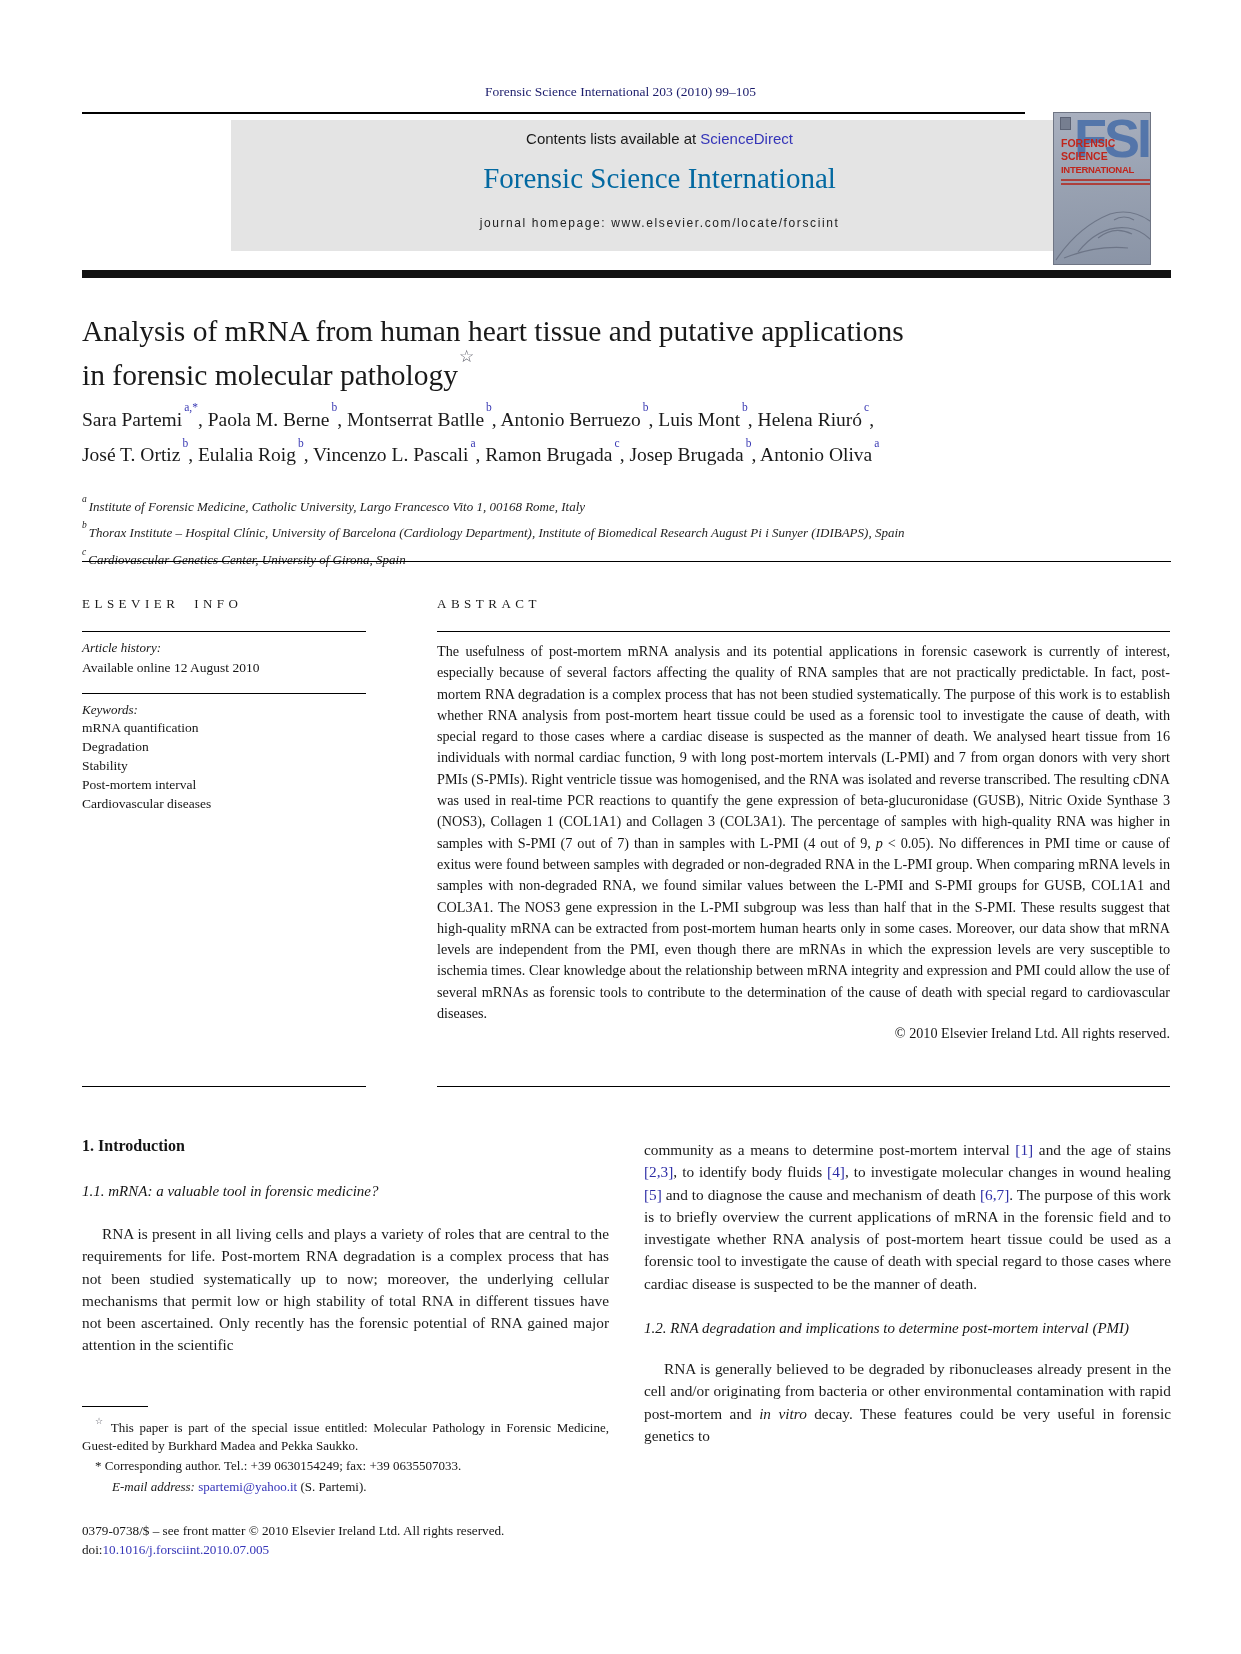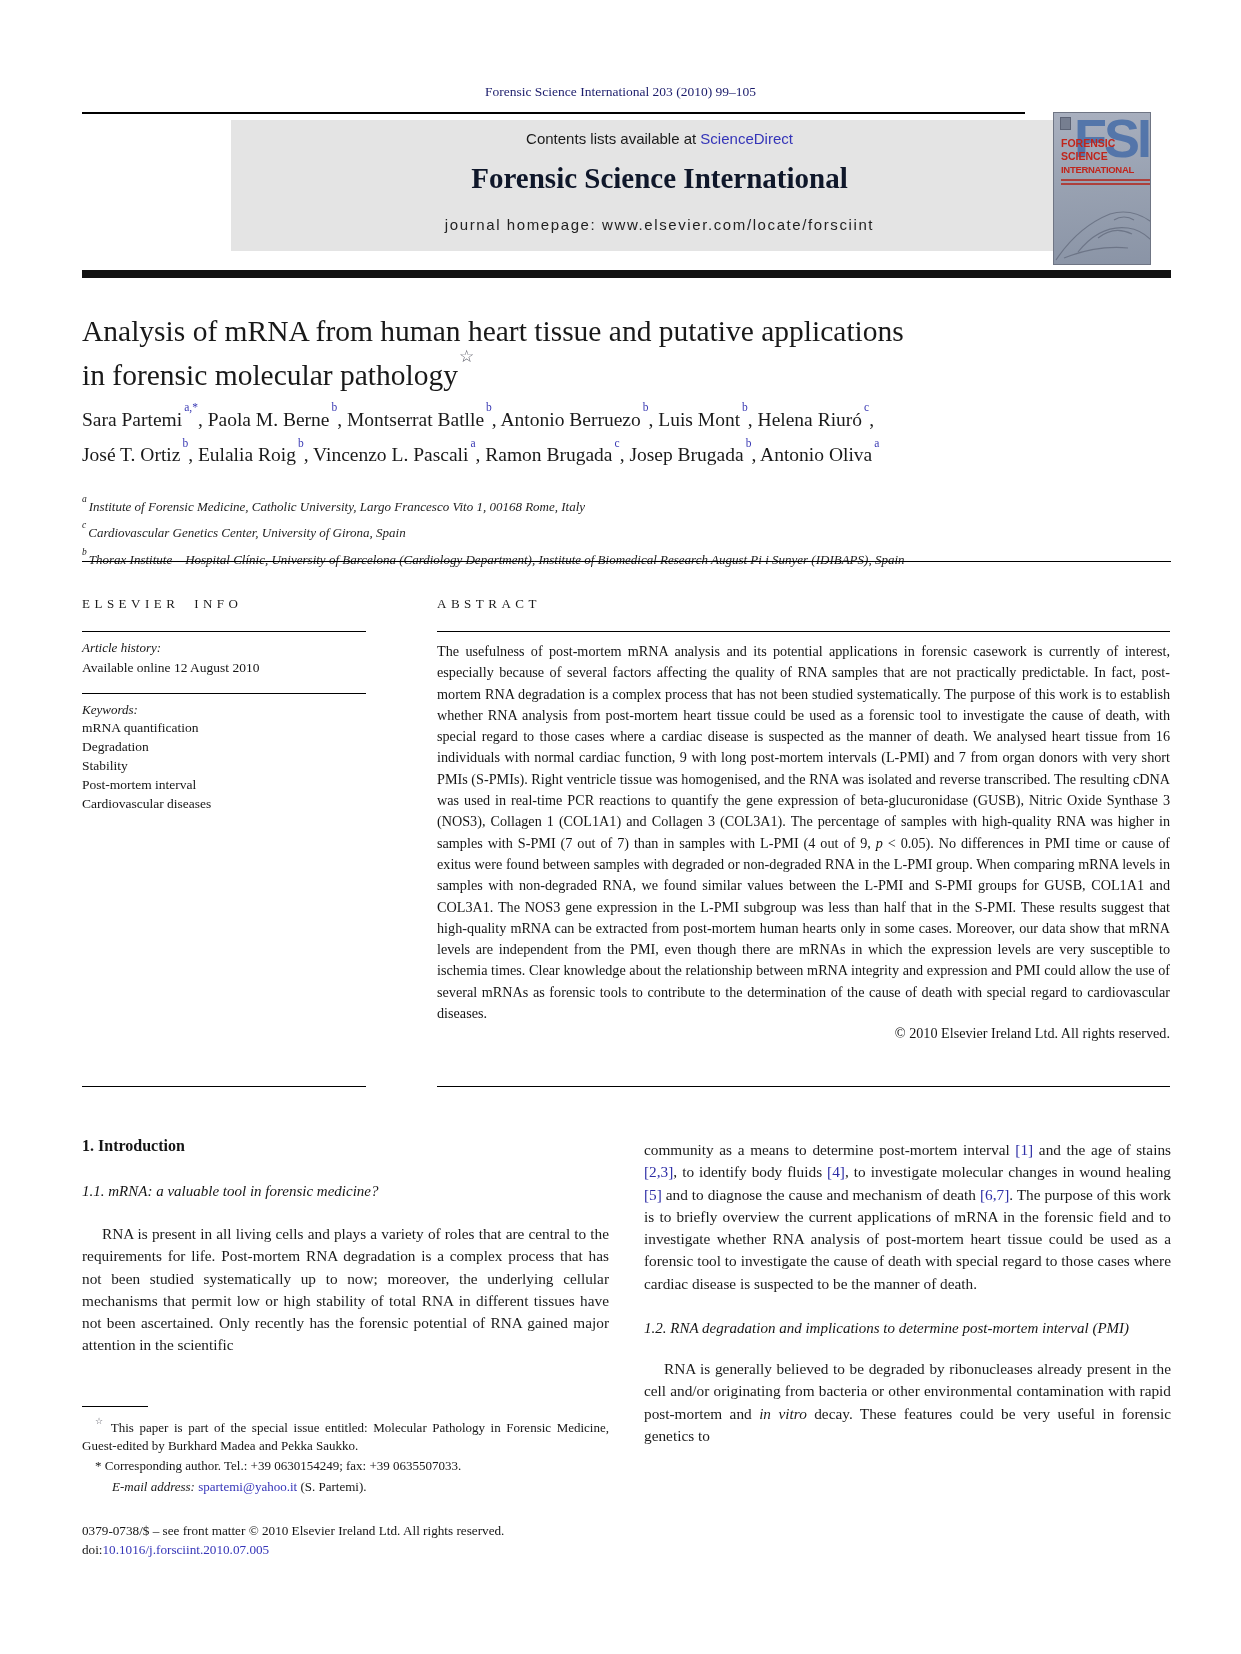--- a/index.html
+++ b/index.html
@@ -13,23 +13,23 @@
   .citation{position:absolute;top:84px;left:0;width:100%;text-align:center;
             font-size:13.5px;color:#1b1c6b;}
 
   
   .top-rule{position:absolute;left:82px;top:112px;width:943px;height:2px;background:#000;}
   .logo-block{position:absolute;left:82px;top:118px;width:130px;height:134px;text-align:center;}
   .logo-block svg{display:block;margin:0 auto;}
   .elsevier-word{font-size:24px;color:#ef7c00;letter-spacing:.5px;margin-top:-2px;}
   .header-box{position:absolute;left:231px;top:120px;width:857px;height:131px;background:#e4e4e4;text-align:center;}
   .contents-line{margin-top:10px;font-family:"Liberation Sans","DejaVu Sans",sans-serif;font-size:15px;color:#1a1a1a;}
-  .journal-name{margin-top:15px;font-size:29px;color:#0f172a;font-weight:bold;}
+  .journal-name{margin-top:15px;font-size:29px;color:#0369a1;}
   .homepage-line{margin-top:21px;font-family:"Liberation Sans","DejaVu Sans",sans-serif;
-                 font-size:15px;letter-spacing:1.6px;color:#222;}
+                 font-size:12px;letter-spacing:1.6px;color:#222;}
 
   
   .cover{position:absolute;left:1053px;top:112px;width:98px;height:153px;
          background:linear-gradient(175deg,#a9b0bf 0%,#99a2b2 45%,#8a94a6 100%);
          border:1px solid #6f7584;box-sizing:border-box;overflow:hidden;}
   .cover-mark{position:absolute;top:4px;left:6px;width:11px;height:13px;background:#767e90;
               box-shadow:inset 0 0 0 1px #5c6375;}
   .cover-fsi{position:absolute;top:-6px;right:1px;font-family:"Liberation Sans",sans-serif;
              font-weight:bold;font-size:54px;letter-spacing:-3px;color:rgba(77,113,168,.92);}
   .cover-title{position:absolute;left:7px;top:24px;font-family:"Liberation Sans",sans-serif;
@@ -142,22 +142,22 @@
     <div class="author-line">
       <span class="author"><span>Sara Partemi</span><sup class="asup">a,*</sup><span>, </span></span><span class="author"><span>Paola M. Berne</span><sup class="asup">b</sup><span>, </span></span><span class="author"><span>Montserrat Batlle</span><sup class="asup">b</sup><span>, </span></span><span class="author"><span>Antonio Berruezo</span><sup class="asup">b</sup><span>, </span></span><span class="author"><span>Luis Mont</span><sup class="asup">b</sup><span>, </span></span><span class="author"><span>Helena Riuró</span><sup class="asup">c</sup><span>,</span></span>
     </div>
     <div class="author-line">
       <span class="author"><span>José T. Ortiz</span><sup class="asup">b</sup><span>, </span></span><span class="author"><span>Eulalia Roig</span><sup class="asup">b</sup><span>, </span></span><span class="author"><span>Vincenzo L. Pascali</span><sup class="asup">a</sup><span>, </span></span><span class="author"><span>Ramon Brugada</span><sup class="asup">c</sup><span>, </span></span><span class="author"><span>Josep Brugada</span><sup class="asup">b</sup><span>, </span></span><span class="author"><span>Antonio Oliva</span><sup class="asup">a</sup><span></span></span>
     </div>
   </div>
 
   <div class="affils">
     <div class="affil"><sup>a</sup><span>Institute of Forensic Medicine, Catholic University, Largo Francesco Vito 1, 00168 Rome, Italy</span></div>
+    <div class="affil"><sup>b</sup><span>Thorax Institute – Hospital Clínic, University of Barcelona (Cardiology Department), Institute of Biomedical Research August Pi i Sunyer (IDIBAPS), Spain</span></div>
     <div class="affil"><sup>c</sup><span>Cardiovascular Genetics Center, University of Girona, Spain</span></div>
-    <div class="affil"><sup>b</sup><span>Thorax Institute – Hospital Clínic, University of Barcelona (Cardiology Department), Institute of Biomedical Research August Pi i Sunyer (IDIBAPS), Spain</span></div>
   </div>
 
   <div class="rule-full"></div>
 
   <div class="info-col">
     <div class="sechead">ELSEVIER INFO</div>
     <div class="col-rule"></div>
     <div class="hist-label">Article history:</div>
     <div class="hist-value">Available online 12 August 2010</div>
     <div class="col-rule second"></div>

